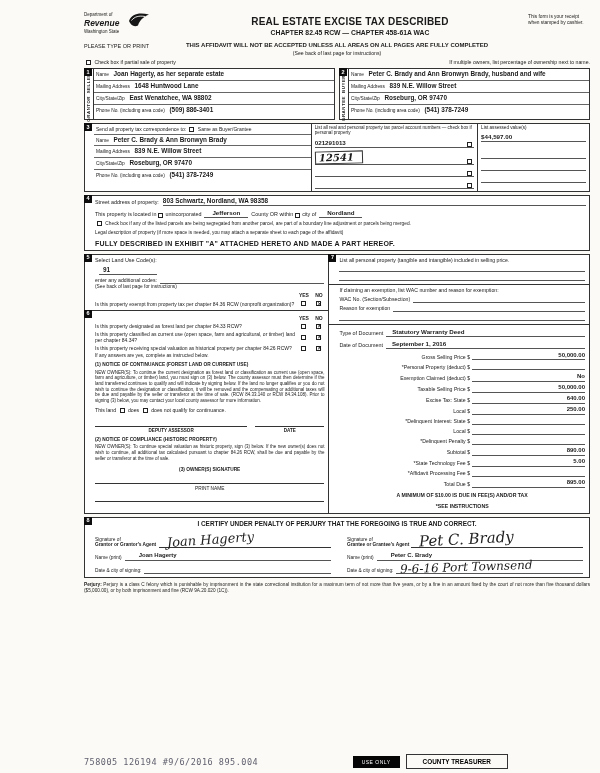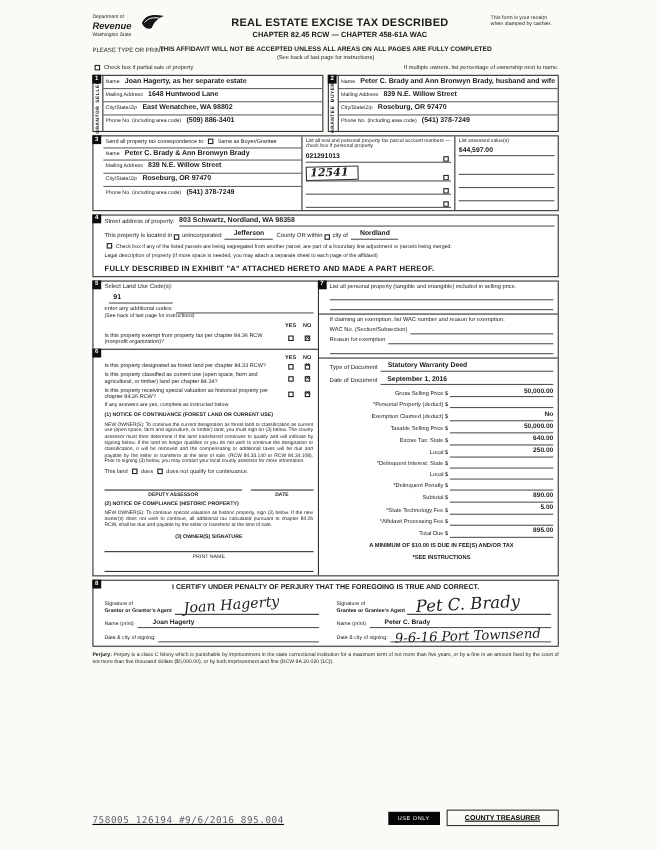--- a/index.html
+++ b/index.html
@@ -1,19 +1,19 @@
 <!DOCTYPE html>
 <html><head>
 <meta charset="utf-8">
 <style>
   * { margin:0; padding:0; box-sizing:border-box; }
   html,body { width:600px; height:773px; }
   body { background:#cfcdc8; font-family:"Liberation Sans", sans-serif; }
   .page { position:relative; width:600px; height:773px; background:#fbfaf6; overflow:hidden; }
-  .form { position:absolute; left:84px; top:12px; width:424px; color:#1a1a1a; font-size:6px; line-height:1.3; }
+  .form { position:absolute; left:84px; top:12px; width:506px; color:#1a1a1a; font-size:6px; line-height:1.3; }
   .bold { font-weight:bold; }
 
   
   .cb { display:inline-block; width:5px; height:5px; border:1px solid #222; background:#fff; vertical-align:-1px; position:relative; margin:0 2px; flex:none; }
   .cb.on::after { content:"✕"; position:absolute; left:-0.5px; top:-1.5px; font-size:6px; color:#111; }
 
   .numtab { position:absolute; left:-1px; top:-1px; width:8px; height:8px; background:#0d0d0d; color:#fff; font-size:5.5px; font-weight:bold; display:flex; align-items:center; justify-content:center; z-index:3; }
 
   
   .hdr { display:flex; align-items:flex-start; }
@@ -120,21 +120,21 @@
   .sig-script.big { font-size:15px; transform:rotate(-3deg); }
   .namerow { display:flex; align-items:flex-end; font-size:4.8px; margin-top:4px; }
   .namerow .nv { flex:1; border-bottom:1px solid #555; font-size:6px; font-weight:bold; margin-left:3px; padding-left:14px; }
   .daterow { display:flex; align-items:flex-end; font-size:4.8px; margin-top:4px; }
   .daterow .dline { flex:1; border-bottom:1px solid #555; position:relative; height:9px; margin-left:3px; }
   .date-script { position:absolute; left:4px; bottom:-3px; font-size:12px; transform:rotate(-2deg); color:#1c1c1c; }
 
   .perjury { font-size:4.7px; text-align:justify; margin-top:4px; line-height:1.3; }
 
   
-  .footer { position:absolute; left:84px; right:64px; bottom:22px; display:flex; justify-content:space-between; align-items:flex-end;text-decoration:underline; }
+  .footer { position:absolute; left:84px; right:64px; bottom:4px; display:flex; justify-content:space-between; align-items:center; }
   .dotmatrix { font-family:"DejaVu Sans Mono", monospace; font-size:8.5px; color:#5f5f6e; letter-spacing:0.5px; }
   .stampblk { display:flex; gap:6px; align-items:center; margin-right:28px; }
   .blackstamp { background:#050505; color:#fff; font-size:5px; padding:3px 9px; letter-spacing:0.5px; }
   .treasurerbox { border:1px solid #333; font-size:6.4px; font-weight:bold; padding:3px 16px; background:#fbfaf6; }
 </style>
 </head>
 <body>
 
 <div class="page">
   <div class="form">

